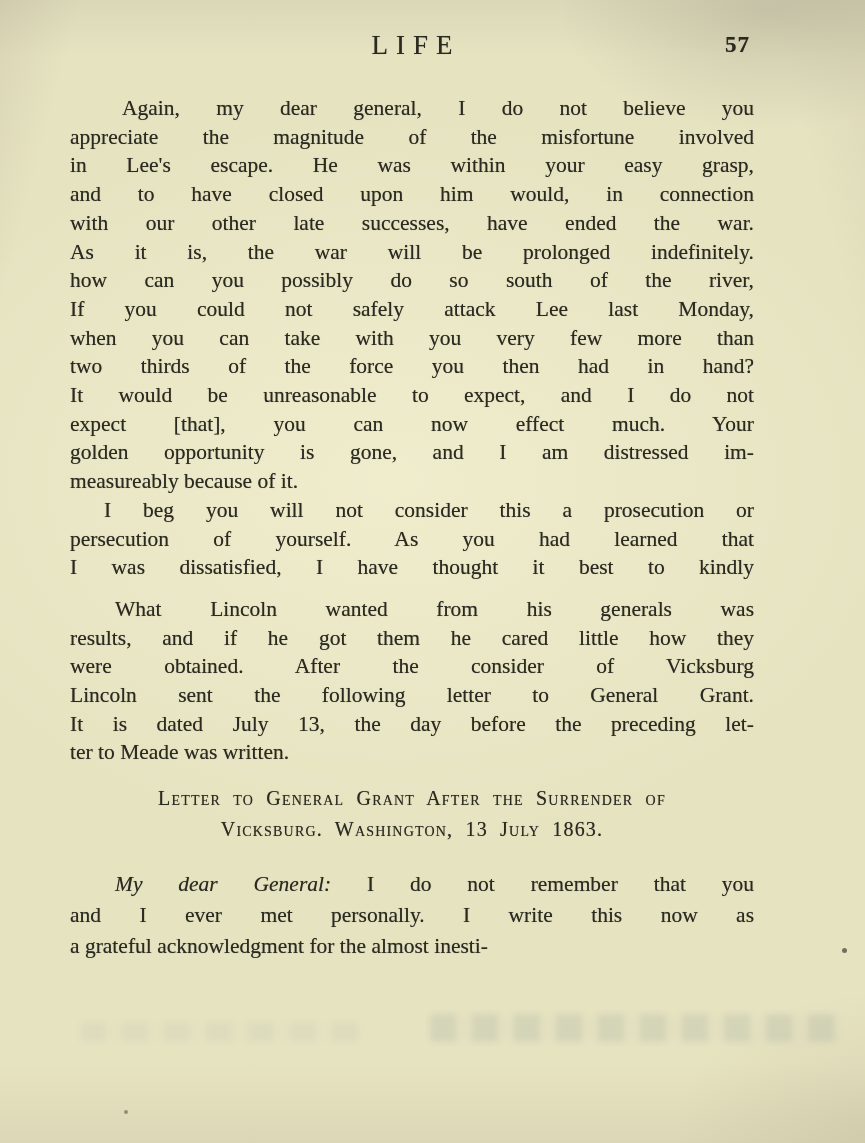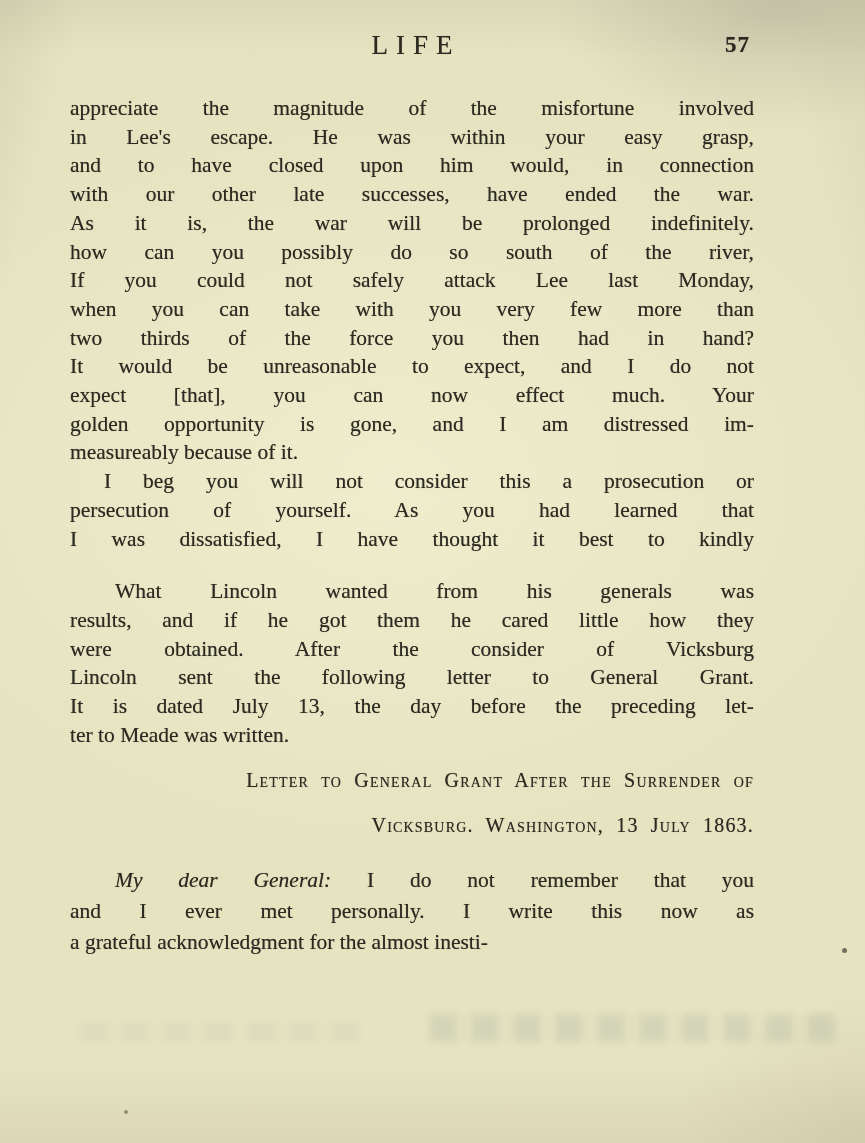--- a/index.html
+++ b/index.html
@@ -67,33 +67,33 @@
   .t-line {
     text-align: justify;
     text-align-last: justify;
   }
   .t-line.last { text-align-last: left; }
 
   .indent-lg > .t-line.first { text-indent: 52px; }
   .indent-sm > .t-line.first { text-indent: 34px; }
   .indent-md > .t-line.first { text-indent: 45px; }
 
-  .gap-lg { margin-top: 24px; }
+  .gap-lg { margin-top: 13px; }
   .gap-md { margin-top: 24px; }
 
   .letter-heading {
     margin-top: 16px;
     text-align: center;
     font-variant: small-caps;
     font-size: 20px;
     line-height: 31px;
     letter-spacing: 1.2px;
     word-spacing: 6px;
   }
-  .heading-line { text-align: right; margin-top: 14px; }
+  .heading-line { text-align: center; }
 
   .letter-open { line-height: 31px; }
   .lead-italic { font-style: italic; }
 
   .speck {
     position: absolute;
     border-radius: 50%;
   }
   .speck-right {
     left: 842px; top: 948px;
@@ -130,20 +130,21 @@
 
   <div class="running-head">
     <span class="head-title">LIFE</span>
     <span class="page-number">57</span>
   </div>
 
   <div class="text-block">
 
 
     <div class="para indent-lg">
+        <div class="t-line first">Again, my dear general, I do not believe you</div>
         <div class="t-line">appreciate the magnitude of the misfortune involved</div>
         <div class="t-line">in Lee's escape.  He was within your easy grasp,</div>
         <div class="t-line">and to have closed upon him would, in connection</div>
         <div class="t-line">with our other late successes, have ended the war.</div>
         <div class="t-line">As it is, the war will be prolonged indefinitely.</div>
         <div class="t-line">how can you possibly do so south of the river,</div>
         <div class="t-line">If you could not safely attack Lee last Monday,</div>
         <div class="t-line">when you can take with you very few more than</div>
         <div class="t-line">two thirds of the force you then had in hand?</div>
         <div class="t-line">It would be unreasonable to expect, and I do not</div>

